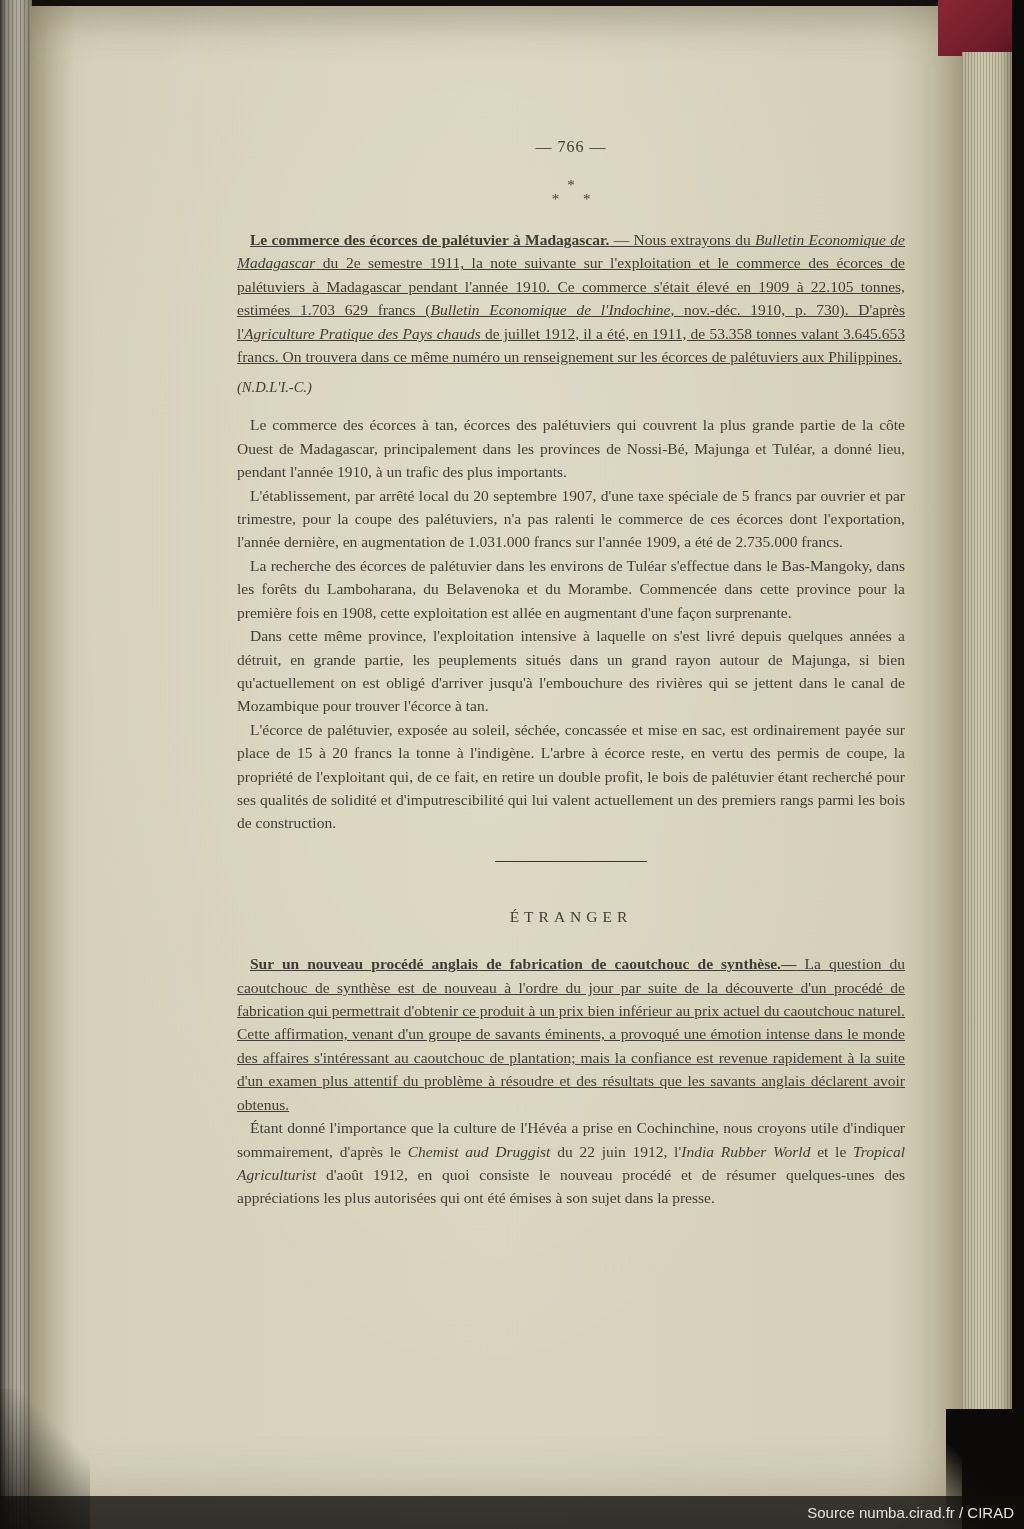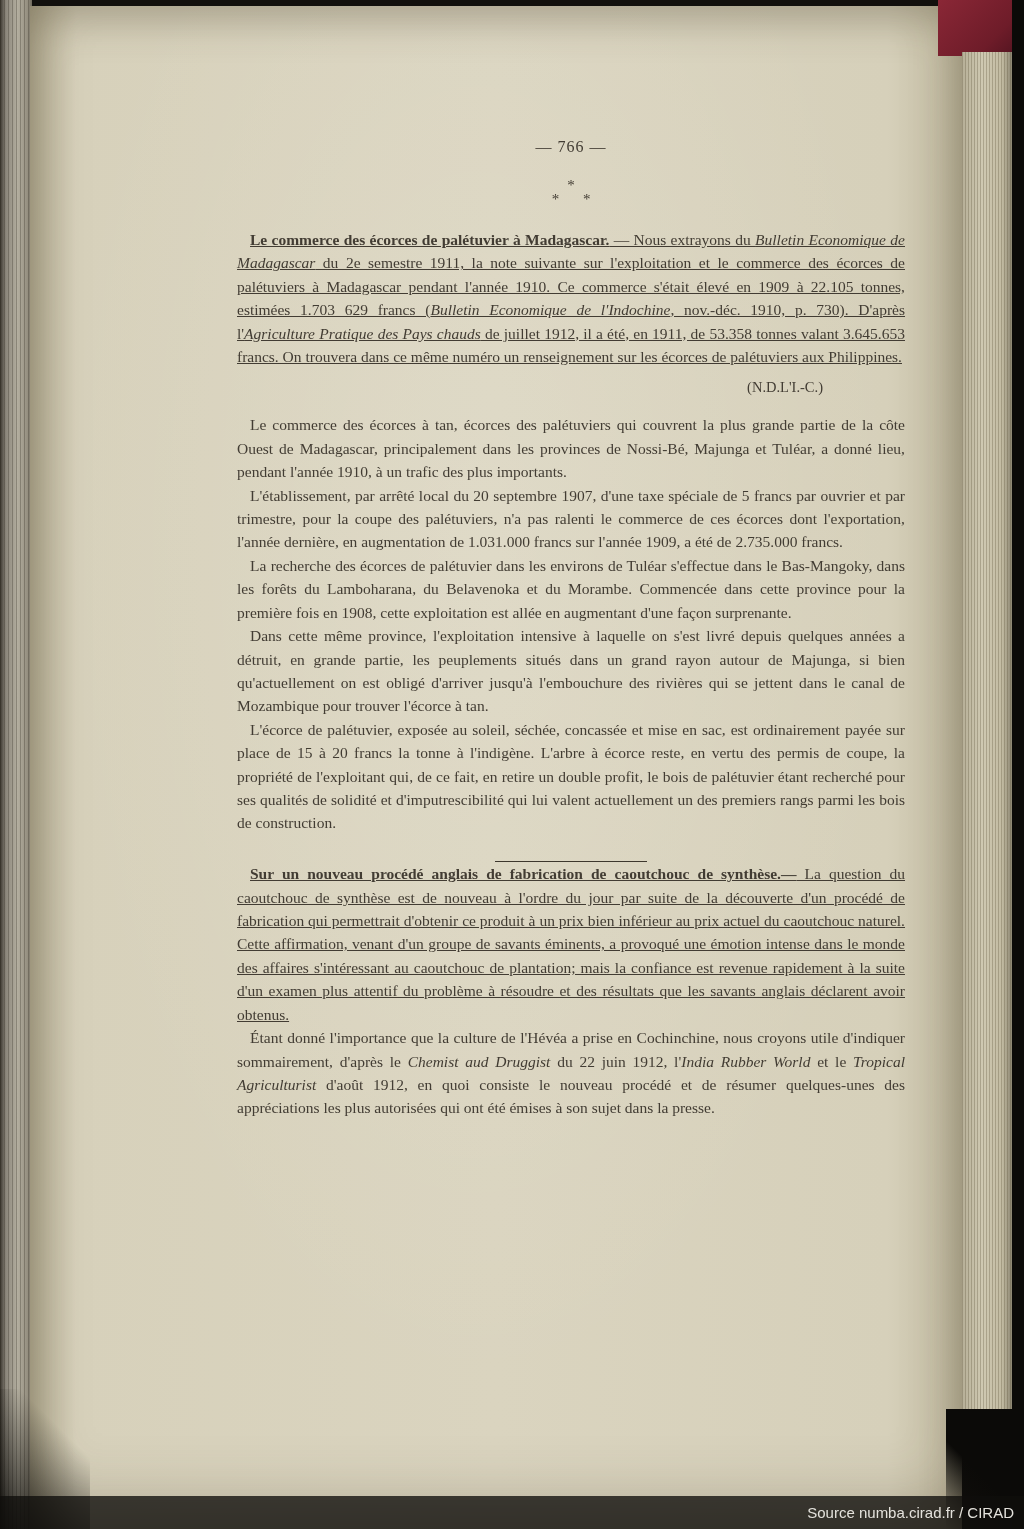--- a/index.html
+++ b/index.html
@@ -68,22 +68,22 @@
   .asterism .row2 { letter-spacing:10px; padding-left:10px; }
 
   p.body-par {
     text-align:justify; font-size:15.5px; line-height:23.4px;
     text-indent:13px;
   }
   p.body-par b { font-weight:bold; }
   p.body-par i { font-style:italic; }
 
   .signature {
-    text-align:right; padding-right:82px; font-size:14.5px;
-    margin-top:11px; margin-bottom:17px;
+    text-align:left; padding-right:82px; font-size:14.5px;
+    margin-top:11px; margin-bottom:17px;font-style:italic;
   }
 
   .separator {
     width:152px; height:1.5px; background:#3d372d;
     margin:26px auto 0 auto;
   }
   .section-heading {
     text-align:center; font-size:15.5px; letter-spacing:5px;
     margin-top:46px; margin-bottom:26px;
   }
@@ -123,20 +123,21 @@
       <div class="signature">(N.D.L'I.-C.)</div>
 
       <p class="body-par follow-par">Le commerce des écorces à tan, écorces des palétuviers qui couvrent la plus grande partie de la côte Ouest de Madagascar, principalement dans les provinces de Nossi-Bé, Majunga et Tuléar, a donné lieu, pendant l'année 1910, à un trafic des plus importants.</p>
       <p class="body-par follow-par">L'établissement, par arrêté local du 20 septembre 1907, d'une taxe spéciale de 5 francs par ouvrier et par trimestre, pour la coupe des palétuviers, n'a pas ralenti le commerce de ces écorces dont l'exportation, l'année dernière, en augmentation de 1.031.000 francs sur l'année 1909, a été de 2.735.000 francs.</p>
       <p class="body-par follow-par">La recherche des écorces de palétuvier dans les environs de Tuléar s'effectue dans le Bas-Mangoky, dans les forêts du Lamboharana, du Belavenoka et du Morambe. Commencée dans cette province pour la première fois en 1908, cette exploitation est allée en augmentant d'une façon surprenante.</p>
       <p class="body-par follow-par">Dans cette même province, l'exploitation intensive à laquelle on s'est livré depuis quelques années a détruit, en grande partie, les peuplements situés dans un grand rayon autour de Majunga, si bien qu'actuellement on est obligé d'arriver jusqu'à l'embouchure des rivières qui se jettent dans le canal de Mozambique pour trouver l'écorce à tan.</p>
       <p class="body-par follow-par">L'écorce de palétuvier, exposée au soleil, séchée, concassée et mise en sac, est ordinairement payée sur place de 15 à 20 francs la tonne à l'indigène. L'arbre à écorce reste, en vertu des permis de coupe, la propriété de l'exploitant qui, de ce fait, en retire un double profit, le bois de palétuvier étant recherché pour ses qualités de solidité et d'imputrescibilité qui lui valent actuellement un des premiers rangs parmi les bois de construction.</p>
 
       <div class="separator"></div>
 
+      <div class="section-heading">ÉTRANGER</div>
 
       <p class="body-par lead-par"><b>Sur un nouveau procédé anglais de fabrication de caoutchouc de synthèse.—</b><span> La question du caoutchouc de synthèse est de nouveau à l'ordre du jour par suite de la découverte d'un procédé de fabrication qui permettrait d'obtenir ce produit à un prix bien inférieur au prix actuel du caoutchouc naturel. Cette affirmation, venant d'un groupe de savants éminents, a provoqué une émotion intense dans le monde des affaires s'intéressant au caoutchouc de plantation; mais la confiance est revenue rapidement à la suite d'un examen plus attentif du problème à résoudre et des résultats que les savants anglais déclarent avoir obtenus.</span></p>
 
       <p class="body-par follow-par"><span>Étant donné l'importance que la culture de l'Hévéa a prise en Cochinchine, nous croyons utile d'indiquer sommairement, d'après le </span><i>Chemist aud Druggist</i><span> du 22 juin 1912, l'</span><i>India Rubber World</i><span> et le </span><i>Tropical Agriculturist</i><span> d'août 1912, en quoi consiste le nouveau procédé et de résumer quelques-unes des appréciations les plus autorisées qui ont été émises à son sujet dans la presse.</span></p>
 
     </div>
   </div>
 
   <div class="cover-corner"></div>
   <div class="fore-edge"></div>

